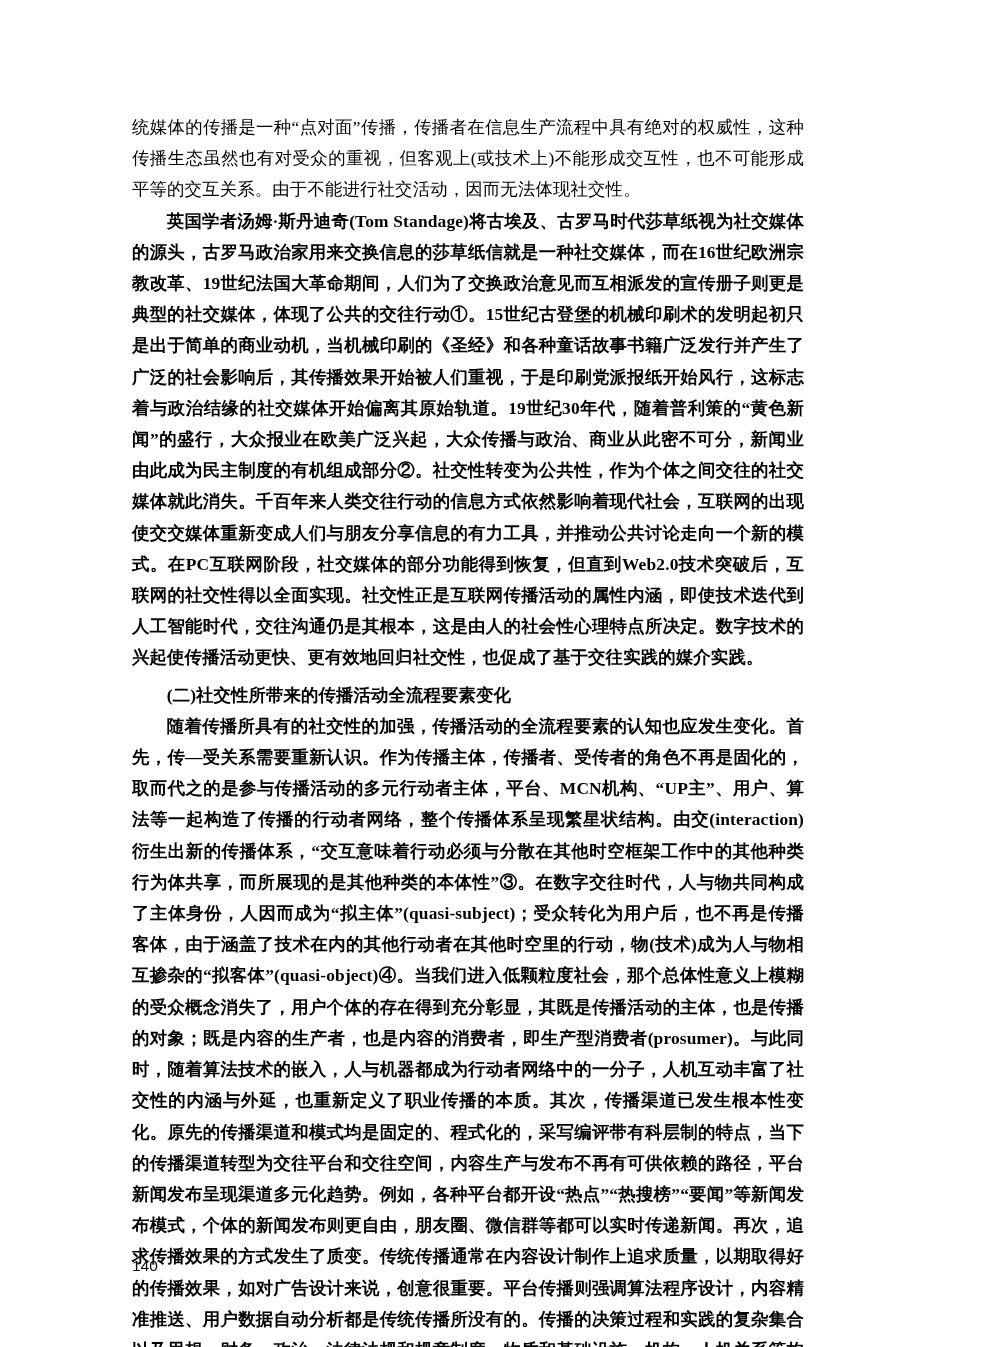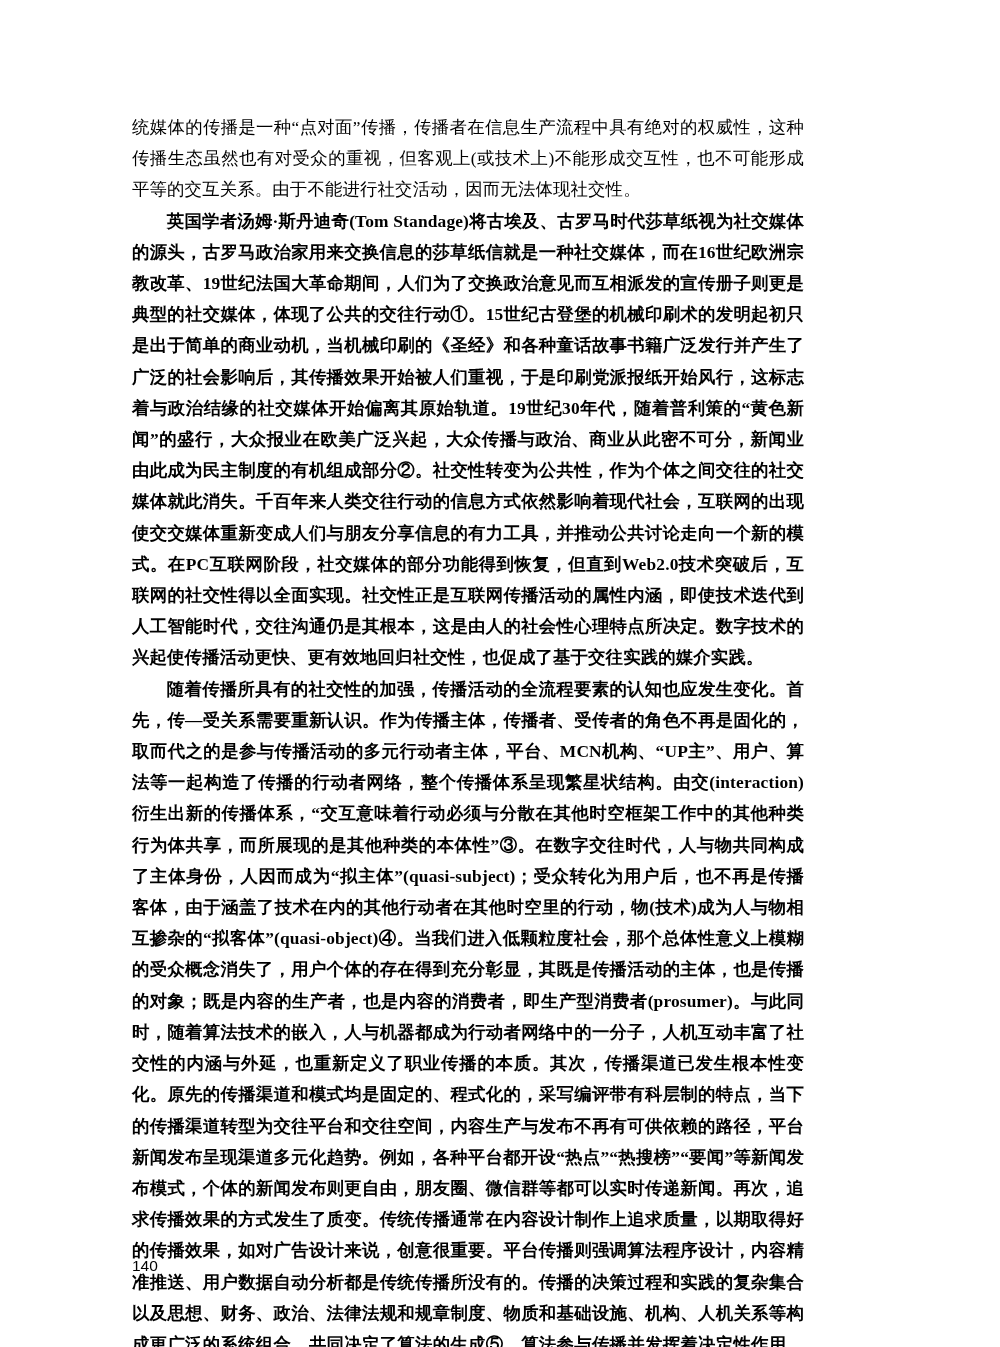--- a/index.html
+++ b/index.html
@@ -56,17 +56,18 @@
   }
 </style>
 </head>
 <body>
 
 <div class="page">
 
   <div class="body-text">
     <p class="para">统媒体的传播是一种“点对面”传播，传播者在信息生产流程中具有绝对的权威性，这种传播生态虽然也有对受众的重视，但客观上(或技术上)不能形成交互性，也不可能形成平等的交互关系。由于不能进行社交活动，因而无法体现社交性。</p>
     <p class="para indent">英国学者汤姆·斯丹迪奇(Tom Standage)将古埃及、古罗马时代莎草纸视为社交媒体的源头，古罗马政治家用来交换信息的莎草纸信就是一种社交媒体，而在16世纪欧洲宗教改革、19世纪法国大革命期间，人们为了交换政治意见而互相派发的宣传册子则更是典型的社交媒体，体现了公共的交往行动①。15世纪古登堡的机械印刷术的发明起初只是出于简单的商业动机，当机械印刷的《圣经》和各种童话故事书籍广泛发行并产生了广泛的社会影响后，其传播效果开始被人们重视，于是印刷党派报纸开始风行，这标志着与政治结缘的社交媒体开始偏离其原始轨道。19世纪30年代，随着普利策的“黄色新闻”的盛行，大众报业在欧美广泛兴起，大众传播与政治、商业从此密不可分，新闻业由此成为民主制度的有机组成部分②。社交性转变为公共性，作为个体之间交往的社交媒体就此消失。千百年来人类交往行动的信息方式依然影响着现代社会，互联网的出现使交交媒体重新变成人们与朋友分享信息的有力工具，并推动公共讨论走向一个新的模式。在PC互联网阶段，社交媒体的部分功能得到恢复，但直到Web2.0技术突破后，互联网的社交性得以全面实现。社交性正是互联网传播活动的属性内涵，即使技术迭代到人工智能时代，交往沟通仍是其根本，这是由人的社会性心理特点所决定。数字技术的兴起使传播活动更快、更有效地回归社交性，也促成了基于交往实践的媒介实践。</p>
+    <h2 class="heading">(二)社交性所带来的传播活动全流程要素变化</h2>
     <p class="para indent">随着传播所具有的社交性的加强，传播活动的全流程要素的认知也应发生变化。首先，传—受关系需要重新认识。作为传播主体，传播者、受传者的角色不再是固化的，取而代之的是参与传播活动的多元行动者主体，平台、MCN机构、“UP主”、用户、算法等一起构造了传播的行动者网络，整个传播体系呈现繁星状结构。由交(interaction)衍生出新的传播体系，“交互意味着行动必须与分散在其他时空框架工作中的其他种类行为体共享，而所展现的是其他种类的本体性”③。在数字交往时代，人与物共同构成了主体身份，人因而成为“拟主体”(quasi-subject)；受众转化为用户后，也不再是传播客体，由于涵盖了技术在内的其他行动者在其他时空里的行动，物(技术)成为人与物相互掺杂的“拟客体”(quasi-object)④。当我们进入低颗粒度社会，那个总体性意义上模糊的受众概念消失了，用户个体的存在得到充分彰显，其既是传播活动的主体，也是传播的对象；既是内容的生产者，也是内容的消费者，即生产型消费者(prosumer)。与此同时，随着算法技术的嵌入，人与机器都成为行动者网络中的一分子，人机互动丰富了社交性的内涵与外延，也重新定义了职业传播的本质。其次，传播渠道已发生根本性变化。原先的传播渠道和模式均是固定的、程式化的，采写编评带有科层制的特点，当下的传播渠道转型为交往平台和交往空间，内容生产与发布不再有可供依赖的路径，平台新闻发布呈现渠道多元化趋势。例如，各种平台都开设“热点”“热搜榜”“要闻”等新闻发布模式，个体的新闻发布则更自由，朋友圈、微信群等都可以实时传递新闻。再次，追求传播效果的方式发生了质变。传统传播通常在内容设计制作上追求质量，以期取得好的传播效果，如对广告设计来说，创意很重要。平台传播则强调算法程序设计，内容精准推送、用户数据自动分析都是传统传播所没有的。传播的决策过程和实践的复杂集合以及思想、财务、政治、法律法规和规章制度、物质和基础设施、机构、人机关系等构成更广泛的系统组合，共同决定了算法的生成⑤。算法参与传播并发挥着决定性作用，传播竞争力在某种程度上取决于算法程序设计的高低。最后，随着传播社交</p>
   </div>
 
   <div class="folio">140</div>
 </div>
 
 </body></html>

